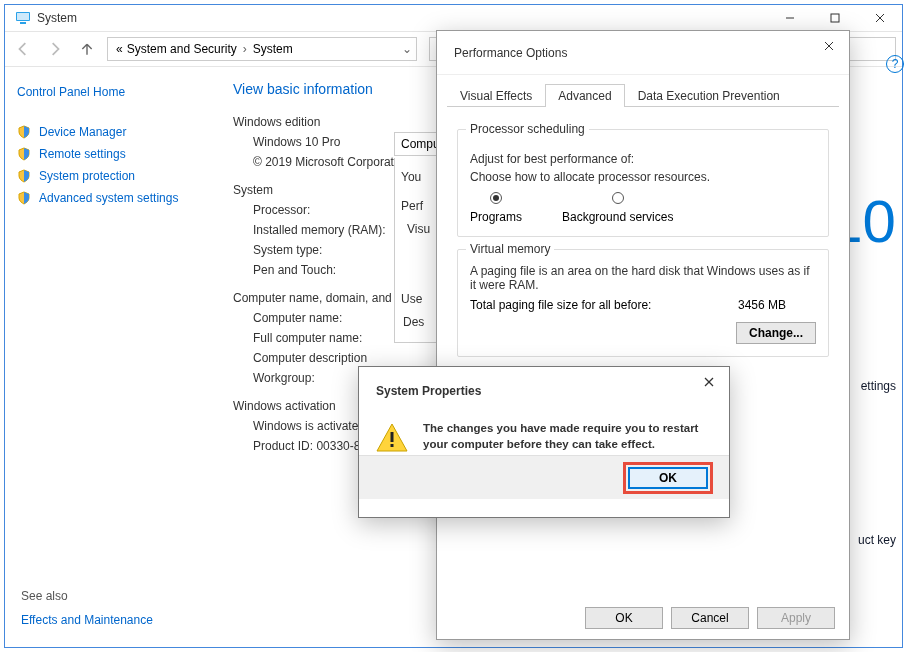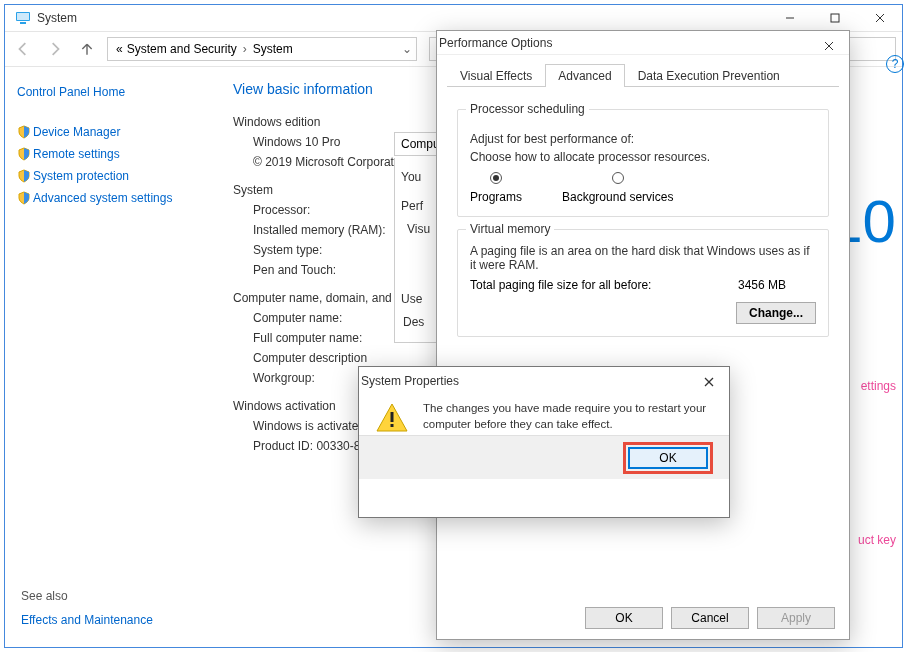--- a/index.html
+++ b/index.html
@@ -20,39 +20,39 @@
 .navarrow.disabled { color:#ccc; }
 .addr { flex:0 0 310px; height:24px; border:1px solid #ccc; display:flex; align-items:center; padding:0 4px; gap:4px; background:#fff; }
 .addr .sep { color:#666; margin:0 2px; }
 .addr .crumb { color:#000; }
 .addr .ctl { margin-left:auto; color:#666; }
 .searchbox { flex:1; height:24px; border:1px solid #ccc; margin-left:4px; }
 
 .body { display:flex; height: calc(100% - 62px); }
 .sidebar { width: 210px; padding: 18px 12px; }
 .cph { color:#0066cc; font-size:12px; margin-bottom:26px; }
-.sideitem { display:flex; align-items:center; gap:2px; margin:8px 0; color:#0066cc; font-size:12px; }
+.sideitem { display:flex; align-items:center; gap:8px; margin:8px 0; color:#0066cc; font-size:12px; }
 .shield { width:14px; height:14px; display:inline-block; }
 .shield svg { width:14px; height:14px; }
 .seealso-block { position:absolute; bottom:20px; left:16px; }
 .seealso { color:#555; margin-bottom:10px; }
 .seelink { color:#0066cc; }
 
 .main { flex:1; padding: 14px 18px; position:relative; }
 .main h2 { color:#0066cc; font-size:14px; font-weight:400; margin-bottom:18px; }
 .wm { position:absolute; left:-90px; top:150px; font-size:24px; font-weight:700; color:rgba(200,60,60,0.15); letter-spacing:1px; pointer-events:none; }
 .section { margin-bottom:14px; }
 .section-hd { font-size:12px; color:#333; margin-bottom:6px; }
 .section .row { margin:6px 0 6px 20px; font-size:12px; color:#333; }
 .big10 { position:absolute; right:6px; top:120px; font-size:60px; color:#0078d7; font-weight:300; }
-.rlink { position:absolute; right:6px; color:#ec4899; font-size:12px; }
+.rlink { position:absolute; right:6px; color:#0f172a; font-size:12px; }
 
 
 .dialog { position:absolute; background:#fff; border:1px solid #999; box-shadow:0 6px 24px rgba(0,0,0,.25); }
-.dlg-title { height:24px; display:flex; align-items:center; padding:0 2px; font-size:12px; color:#333; background:#fff; border-bottom:1px solid #eee; }
+.dlg-title { height:44px; display:flex; align-items:center; padding:0 17px; font-size:12px; color:#333; background:#fff; border-bottom:1px solid #eee; }
 .dlg-close { position:absolute; right:4px; top:4px; width:32px; height:22px; display:flex; align-items:center; justify-content:center; }
 .dlg-close svg { width:10px; height:10px; }
 
 
 .perf { left:436px; top:30px; width:414px; height:610px; z-index:10; }
 .tabsrow { display:flex; border-bottom:1px solid #ccc; margin:8px 10px 0; }
 .tab { padding:4px 12px; border:1px solid transparent; border-bottom:none; font-size:12px; color:#333; position:relative; top:1px; }
 .tab.active { border-color:#ccc; background:#fff; }
 .perf-body { padding: 10px 20px 0; }
 .group { border:1px solid #ddd; border-radius:2px; padding:10px 12px 12px; margin:12px 0; position:relative; }
@@ -62,21 +62,21 @@
 .radio { display:flex; align-items:center; gap:6px; font-size:12px;flex-direction:column; }
 .radio .dot { width:12px; height:12px; border:1px solid #555; border-radius:50%; display:inline-flex; align-items:center; justify-content:center; }
 .radio.checked .dot::after { content:""; width:6px; height:6px; background:#333; border-radius:50%; }
 .memrow { display:flex; justify-content:space-between; margin-top:6px; }
 .btn { min-width:78px; height:22px; border:1px solid #aaa; background:#e9e9e9; font-size:12px; display:inline-flex; align-items:center; justify-content:center; padding:0 12px; }
 .btn.disabled { color:#999; }
 .perf-footer { position:absolute; bottom:10px; right:14px; display:flex; gap:8px; }
 .help { position:absolute; right:-2px; top:50px; width:18px; height:18px; border:1px solid #0078d7; border-radius:50%; color:#0078d7; font-size:12px; display:flex; align-items:center; justify-content:center; }
 
 
-.restart { left:358px; top:366px; width:372px; height:152px; z-index:20; border:1px solid #777; }
+.restart { left:358px; top:366px; width:372px; height:152px; z-index:20; border:1px solid #777;font-weight:bold; }
 .restart .dlg-title { border-bottom:none; font-size:12px; padding-top:4px; }
 .restart-body { padding: 10px 16px 0; display:flex; gap:14px; background:#fff; }
 .warnicon { width:34px; height:34px; flex:none; }
 .warnicon svg { width:34px; height:34px; }
 .restart-msg { font-size:11.5px; color:#333; line-height:1.35; }
 .restart-footer { height:44px; background:#f0f0f0; border-top:1px solid #e0e0e0; display:flex; align-items:center; justify-content:flex-end; padding:0 16px; }
 .okwrap { border:3px solid #e74c3c; padding:2px; }
 .okbtn { width:80px; height:22px; border:2px solid #0078d7; background:#e5f1fb; display:flex; align-items:center; justify-content:center; font-size:12px; }
 
 .compspec-tabs { position:absolute; left:394px; top:132px; width:50px; border:1px solid #ccc; border-right:none; padding:4px 6px; font-size:12px; background:#fff; z-index:7; }

